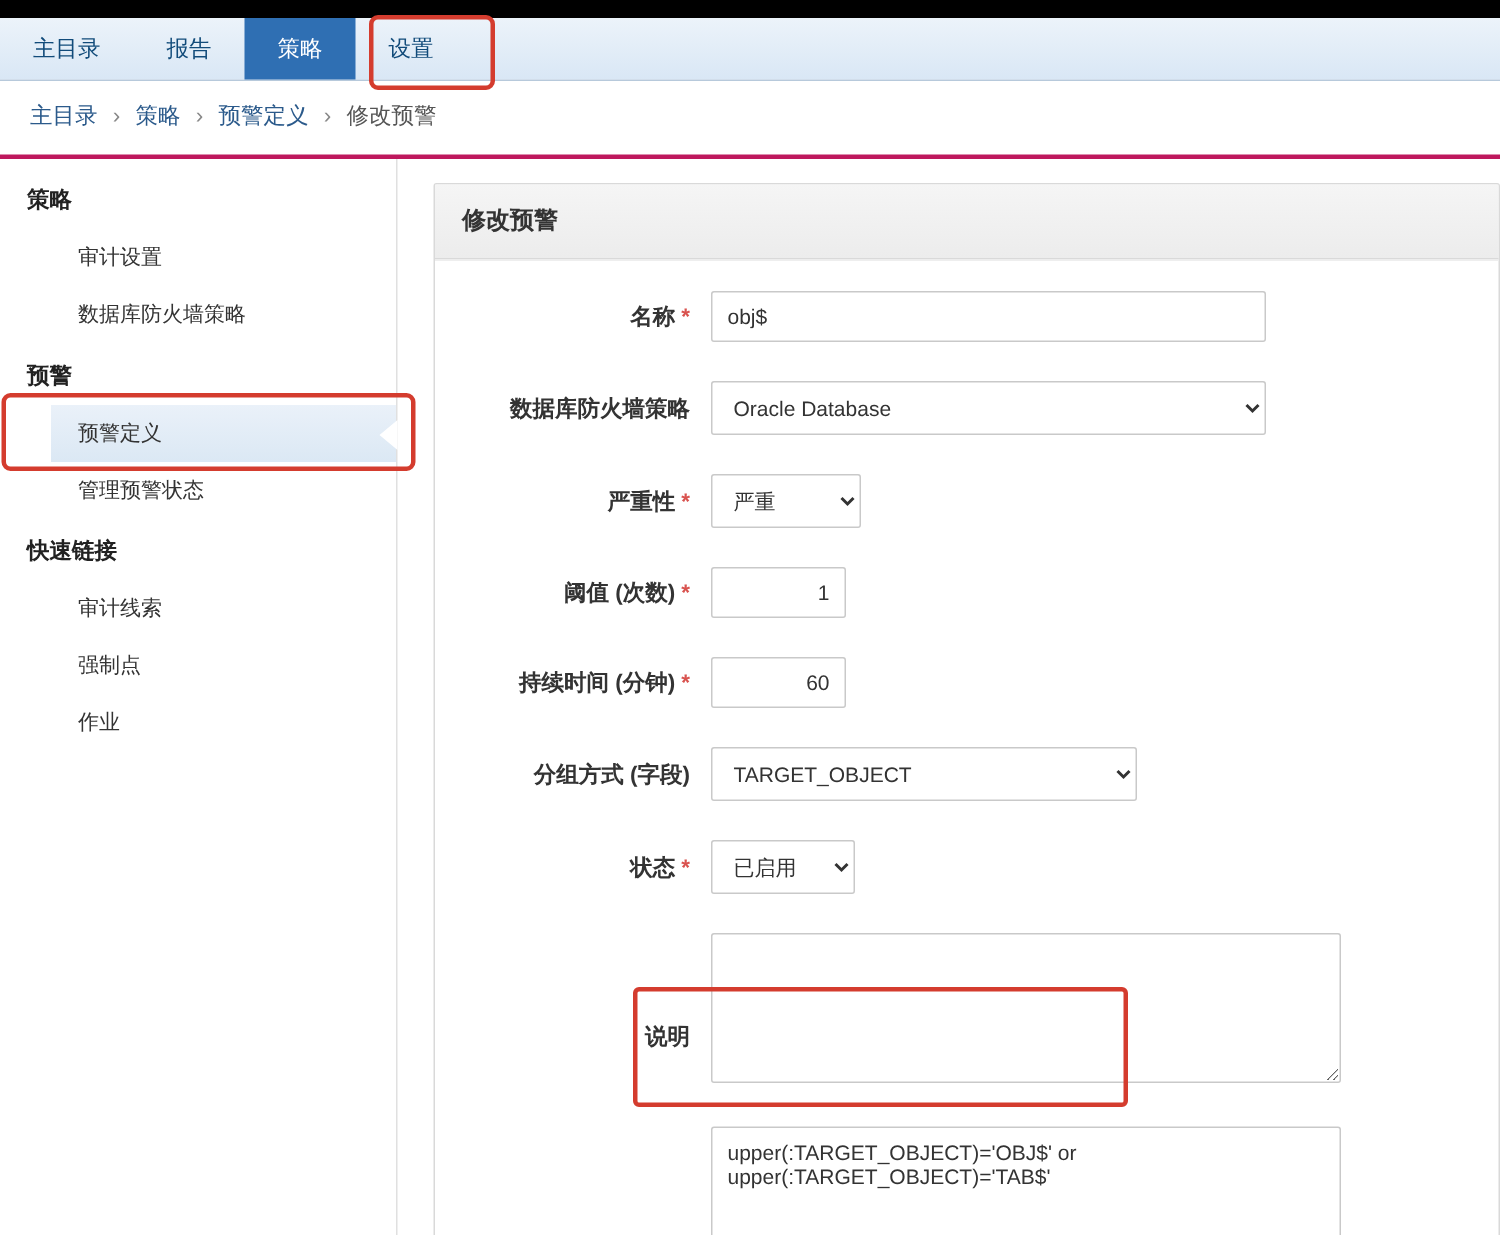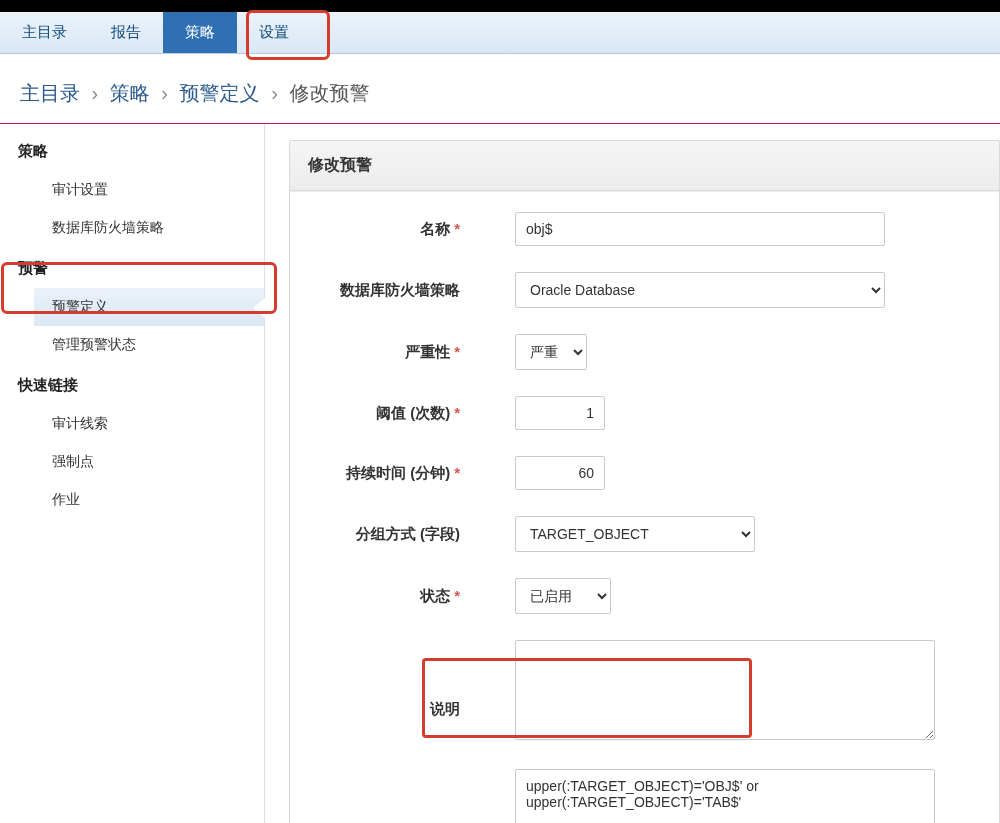--- a/index.html
+++ b/index.html
@@ -45,24 +45,24 @@
     background: #2f6fb3;
     color: #fff;
   }
   .highlight-box-red {
     border: 3px solid #d43c2e;
     border-radius: 6px;
     position: absolute;
     pointer-events: none;
   }
   .breadcrumbs {
-    padding: 26px 20px 16px 20px;
-    font-size: 20px;
+    padding: 14px 20px 16px 20px;
+    font-size: 15px;
     color: #2b5a8b;
-    border-bottom: 1px solid #be185d;
+    border-bottom: 3px solid #be185d;
   }
   .breadcrumbs .sep { color: #888; margin: 0 6px; }
   .breadcrumbs .crumb { color: #2b5a8b; cursor: pointer; }
   .breadcrumbs .crumb.last { color: #555; cursor: default; }
 
   .main {
     display: flex;
     align-items: stretch;
   }
   .sidebar {
@@ -117,21 +117,20 @@
     color: #333;
   }
   .panel-body {
     padding: 20px 24px 24px 24px;
     border-top: 1px solid #eee;
   }
   .form-row {
     display: flex;
     align-items: center;
     margin-bottom: 26px;
-    gap: 41px;
   }
   .form-row.top { align-items: center; }
   .form-label {
     width: 160px;
     text-align: right;
     padding-right: 14px;
     font-weight: 700;
     color: #333;
     font-size: 15px;
   }
@@ -148,22 +147,22 @@
     padding: 8px 10px;
     border: 1px solid #c9c9c9;
     border-radius: 2px;
     background: #fff;
     color: #333;
   }
   input[type="text"].num {
     width: 90px;
     text-align: right;
   }
-  select.small { width: 72px; }
-  select.med { width: 240px; }
+  select.small { width: 100px; }
+  select.med { width: 284px; }
   textarea {
     width: 420px;
     height: 100px;
     resize: both;
   }
   textarea.tall { height: 110px; }
 
   
   .hl-policy-tab { left: 246px; top: 10px; width: 84px; height: 50px; }
   .hl-sidebar-active { left: 1px; top: 262px; width: 276px; height: 52px; }

